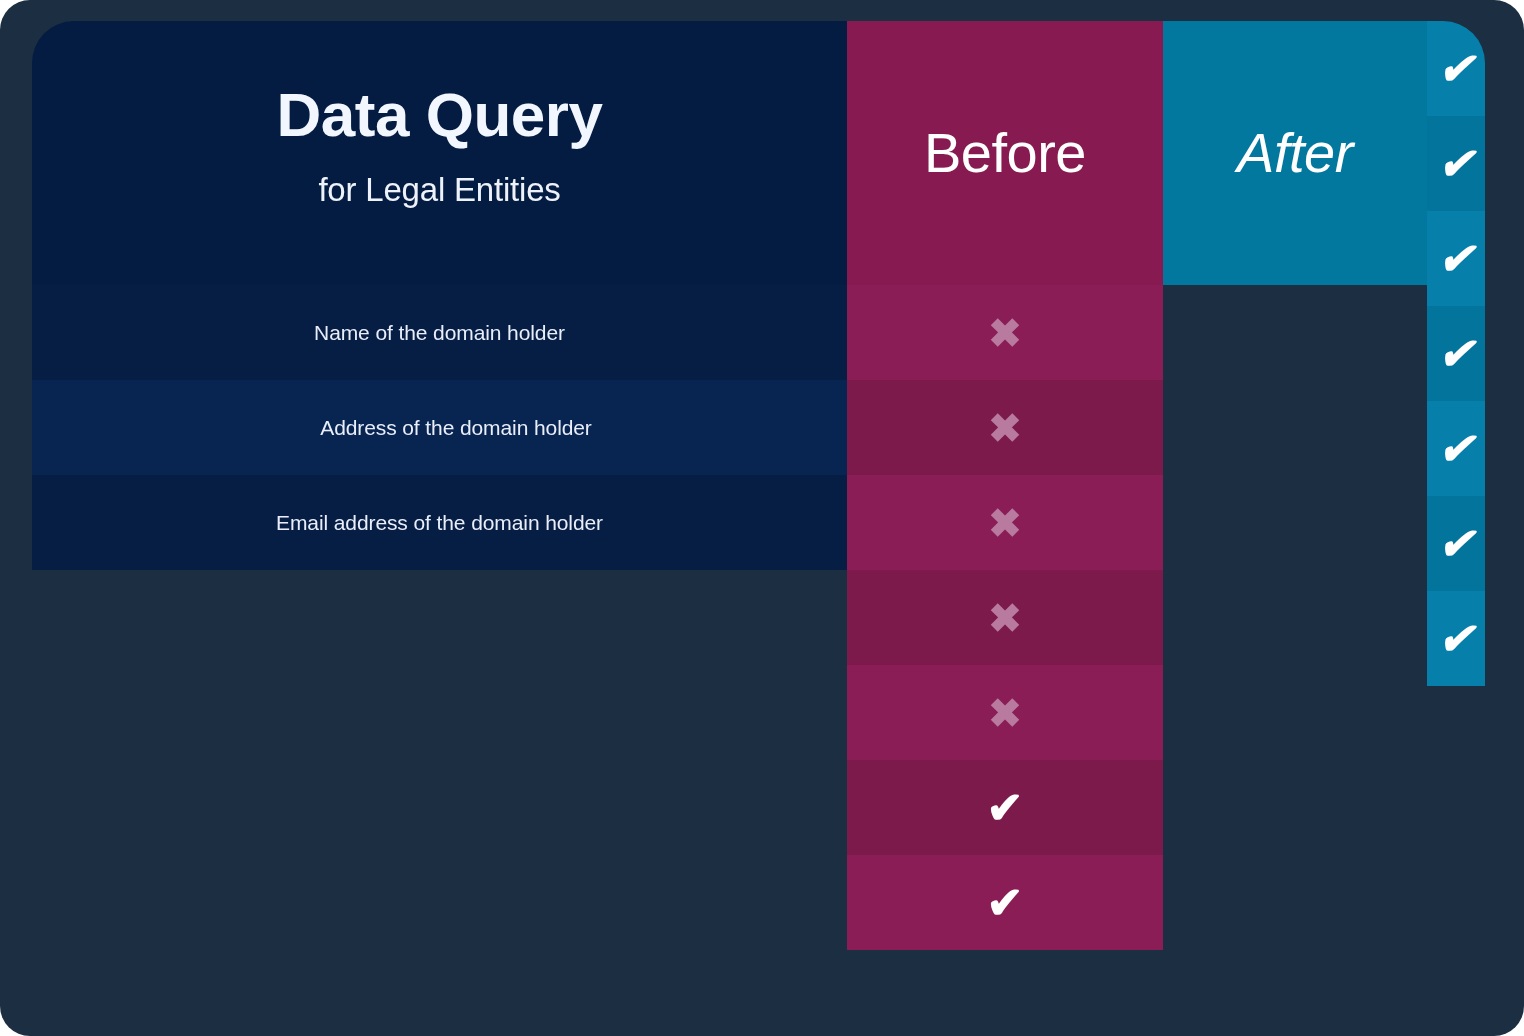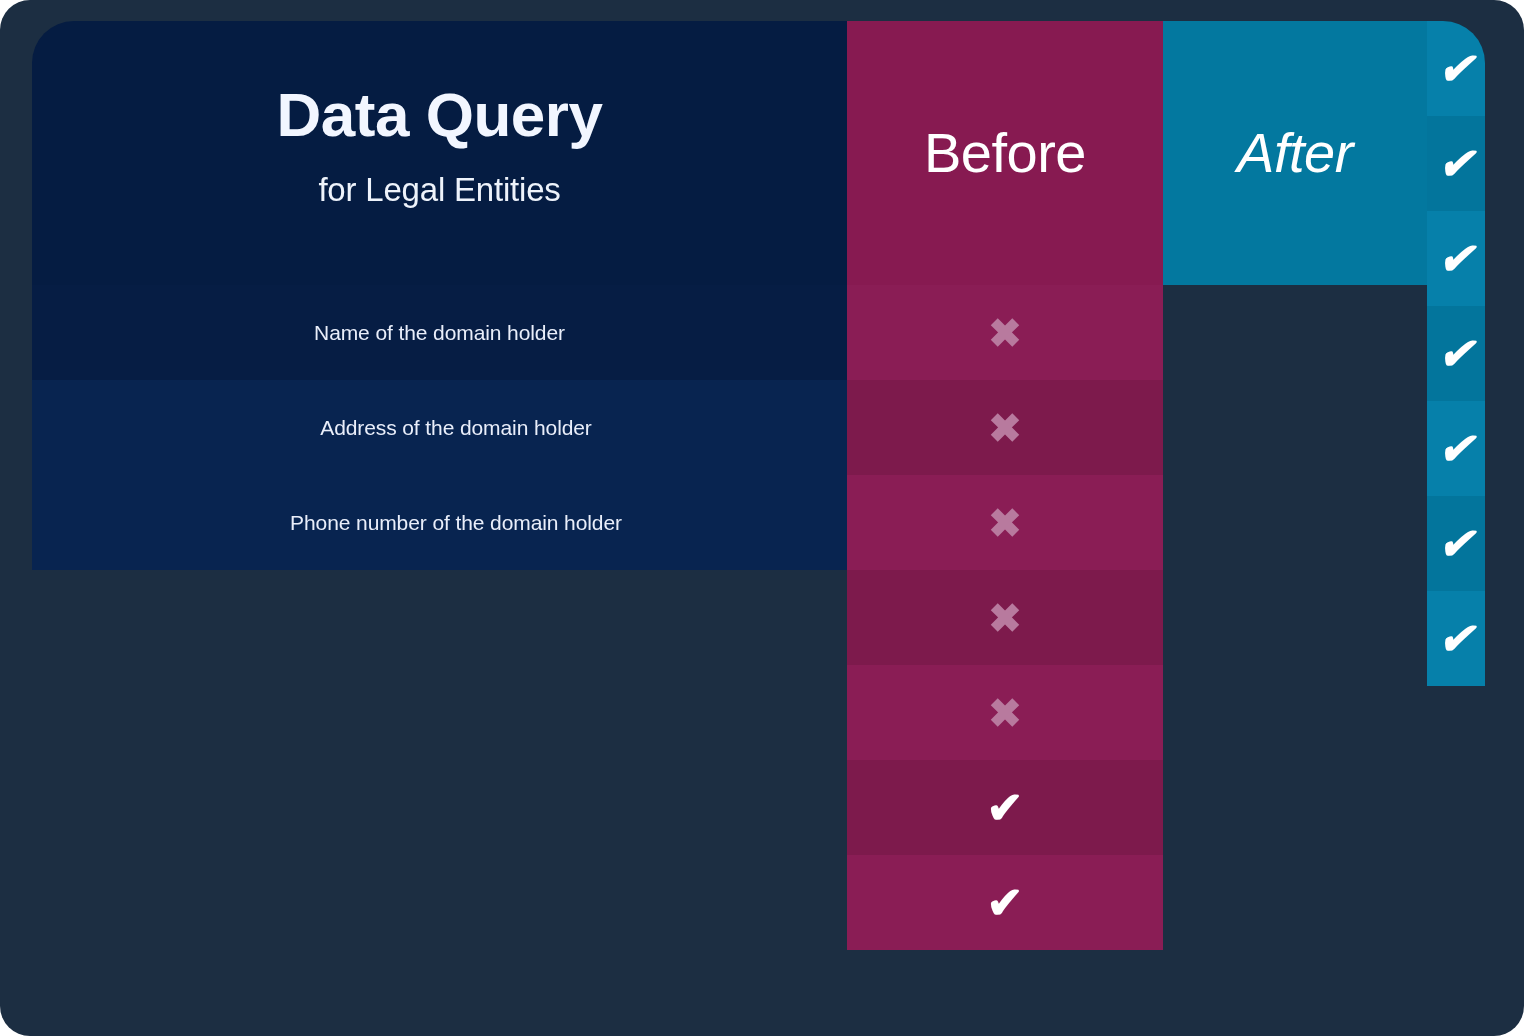--- a/index.html
+++ b/index.html
@@ -66,21 +66,21 @@
   <div class="card">
 
     <div class="col-labels">
       <div class="hdr hdr-labels">
         <div class="title">Data Query</div>
         <div class="subtitle">for Legal Entities</div>
       </div>
       <div id="label-rows" style="display:flex;flex-direction:column;flex:1 1 auto;">
           <div class="row odd">Name of the domain holder</div>
           <div class="row even">Address of the domain holder</div>
-          <div class="row even">Phone number of the domain holder</div>
+          <div class="row odd">Email address of the domain holder</div>
         </div>
     </div>
 
     <div class="col-before">
       <div class="hdr hdr-before">
         <div class="colhead">Before</div>
       </div>
       <div id="before-rows" style="display:flex;flex-direction:column;flex:1 1 auto;">
           <div class="row odd">
             <span class="ic-wrap">

